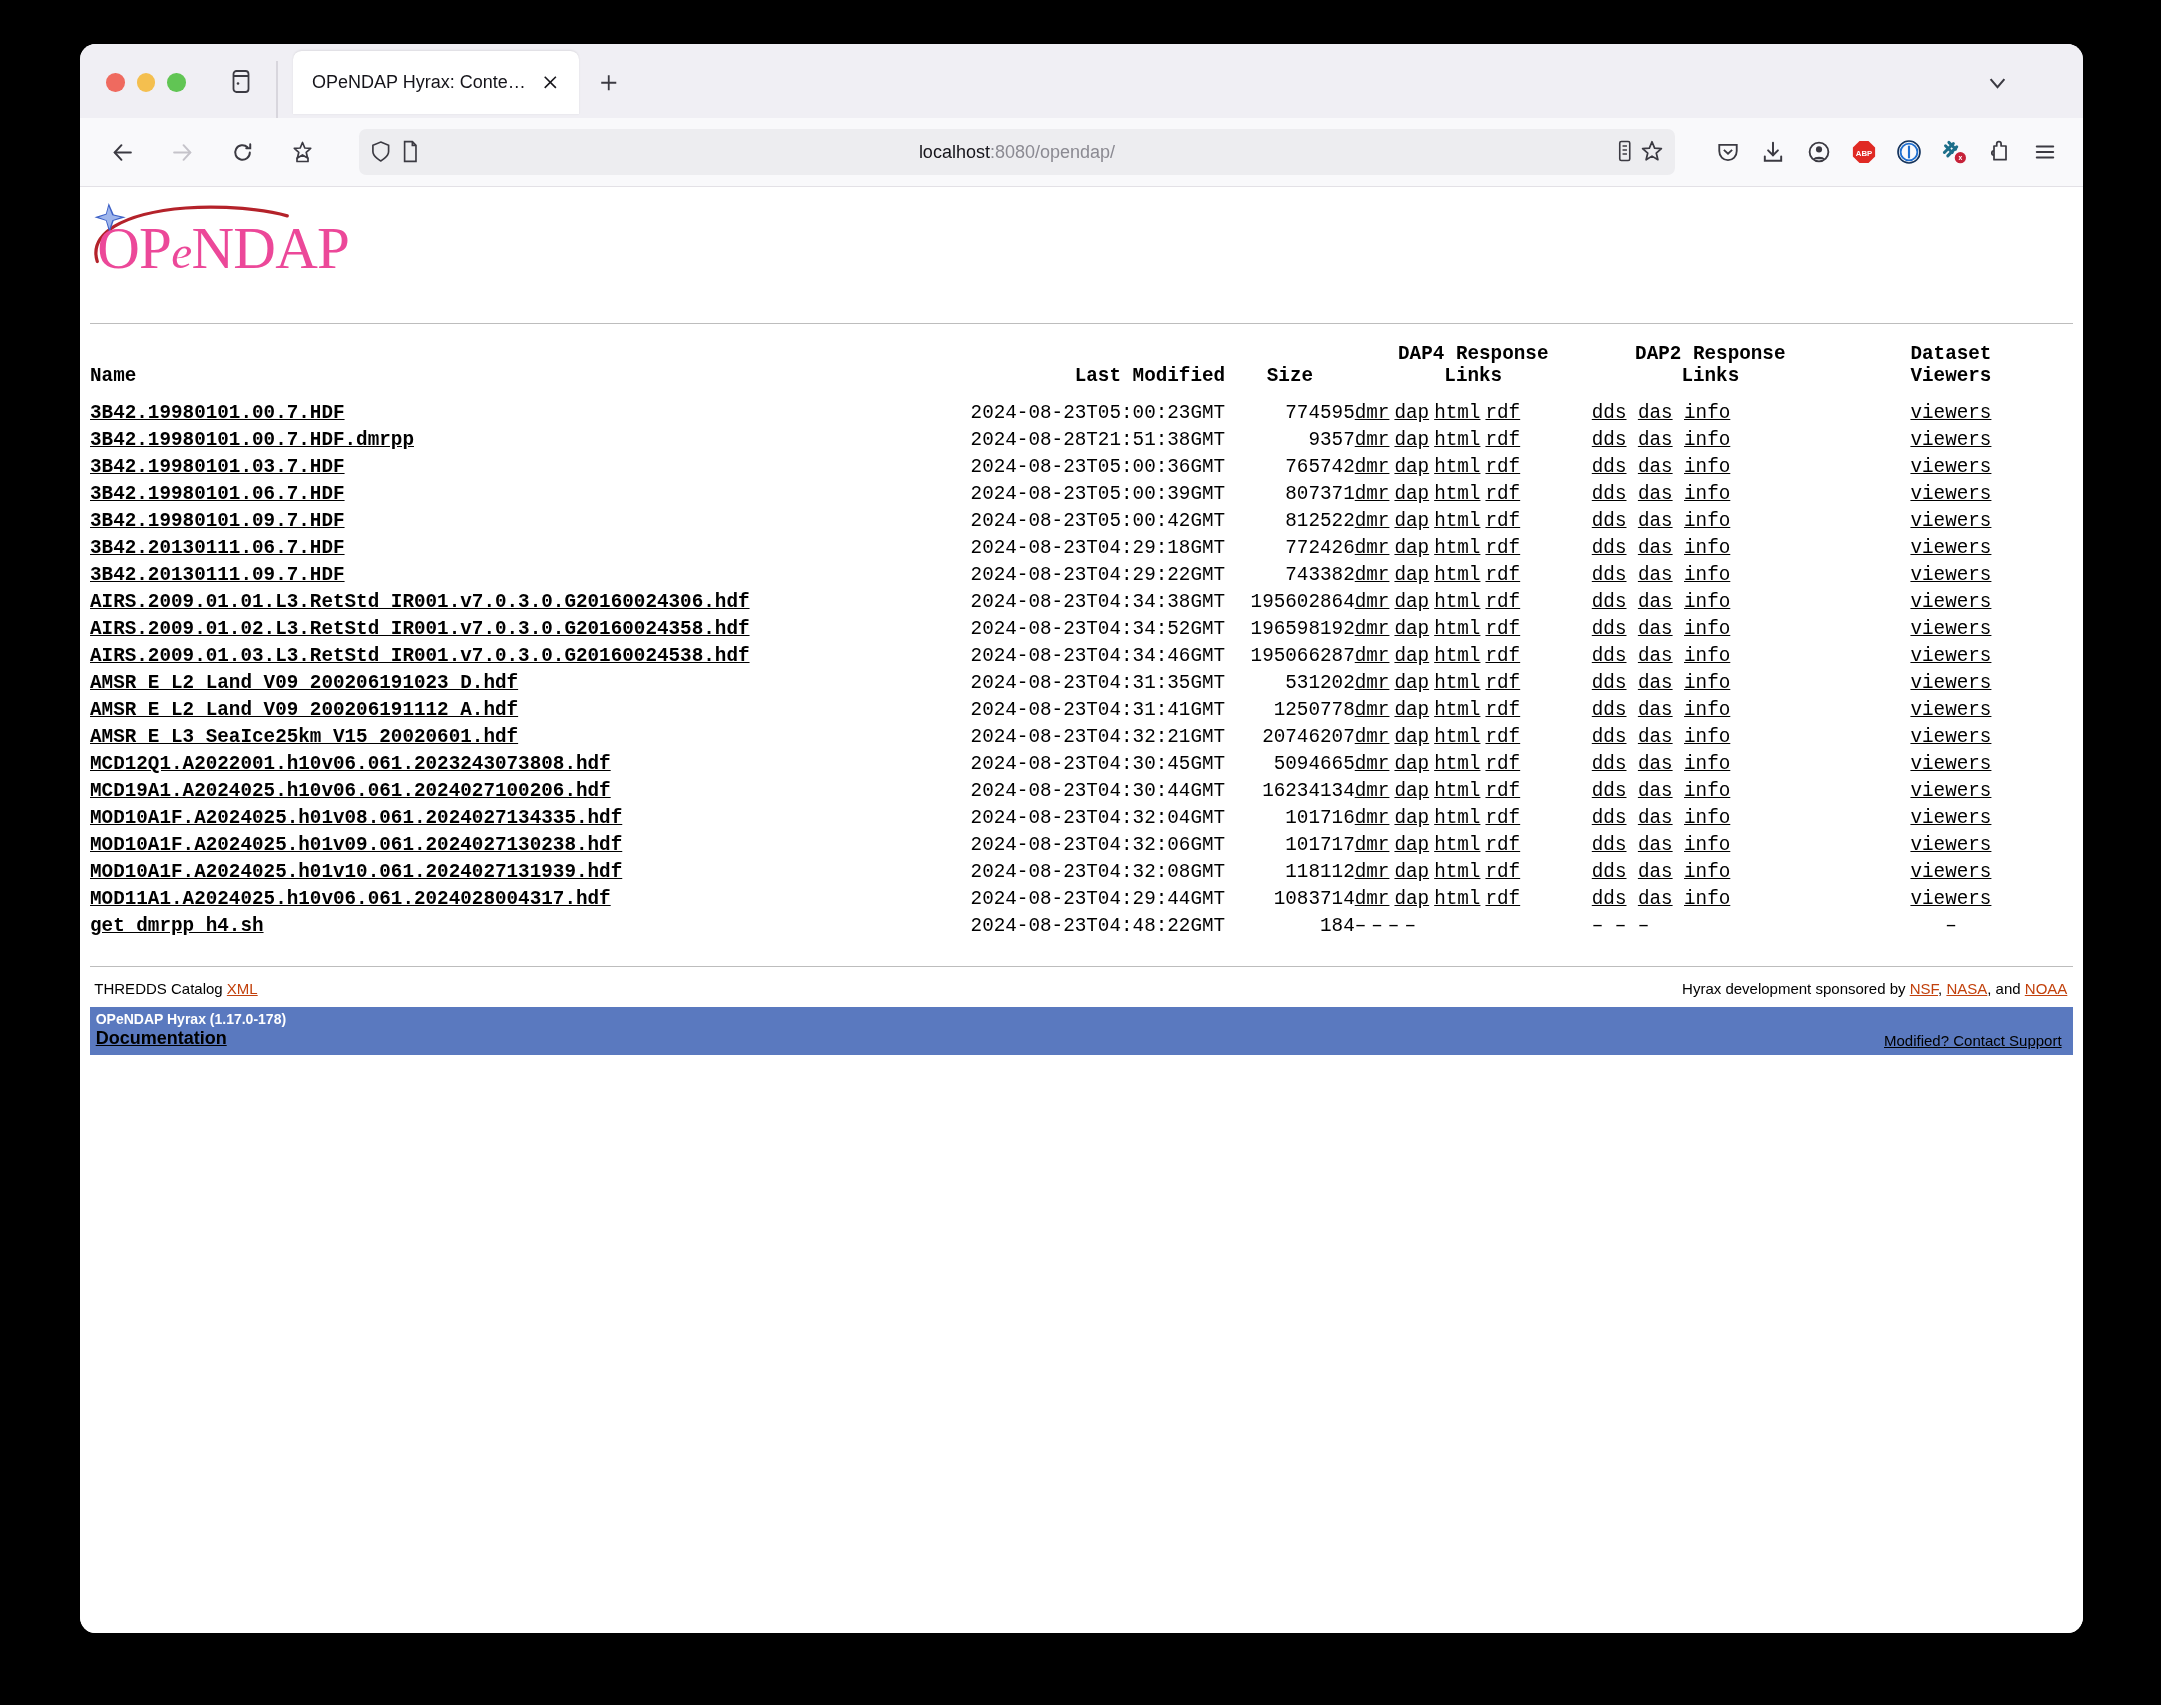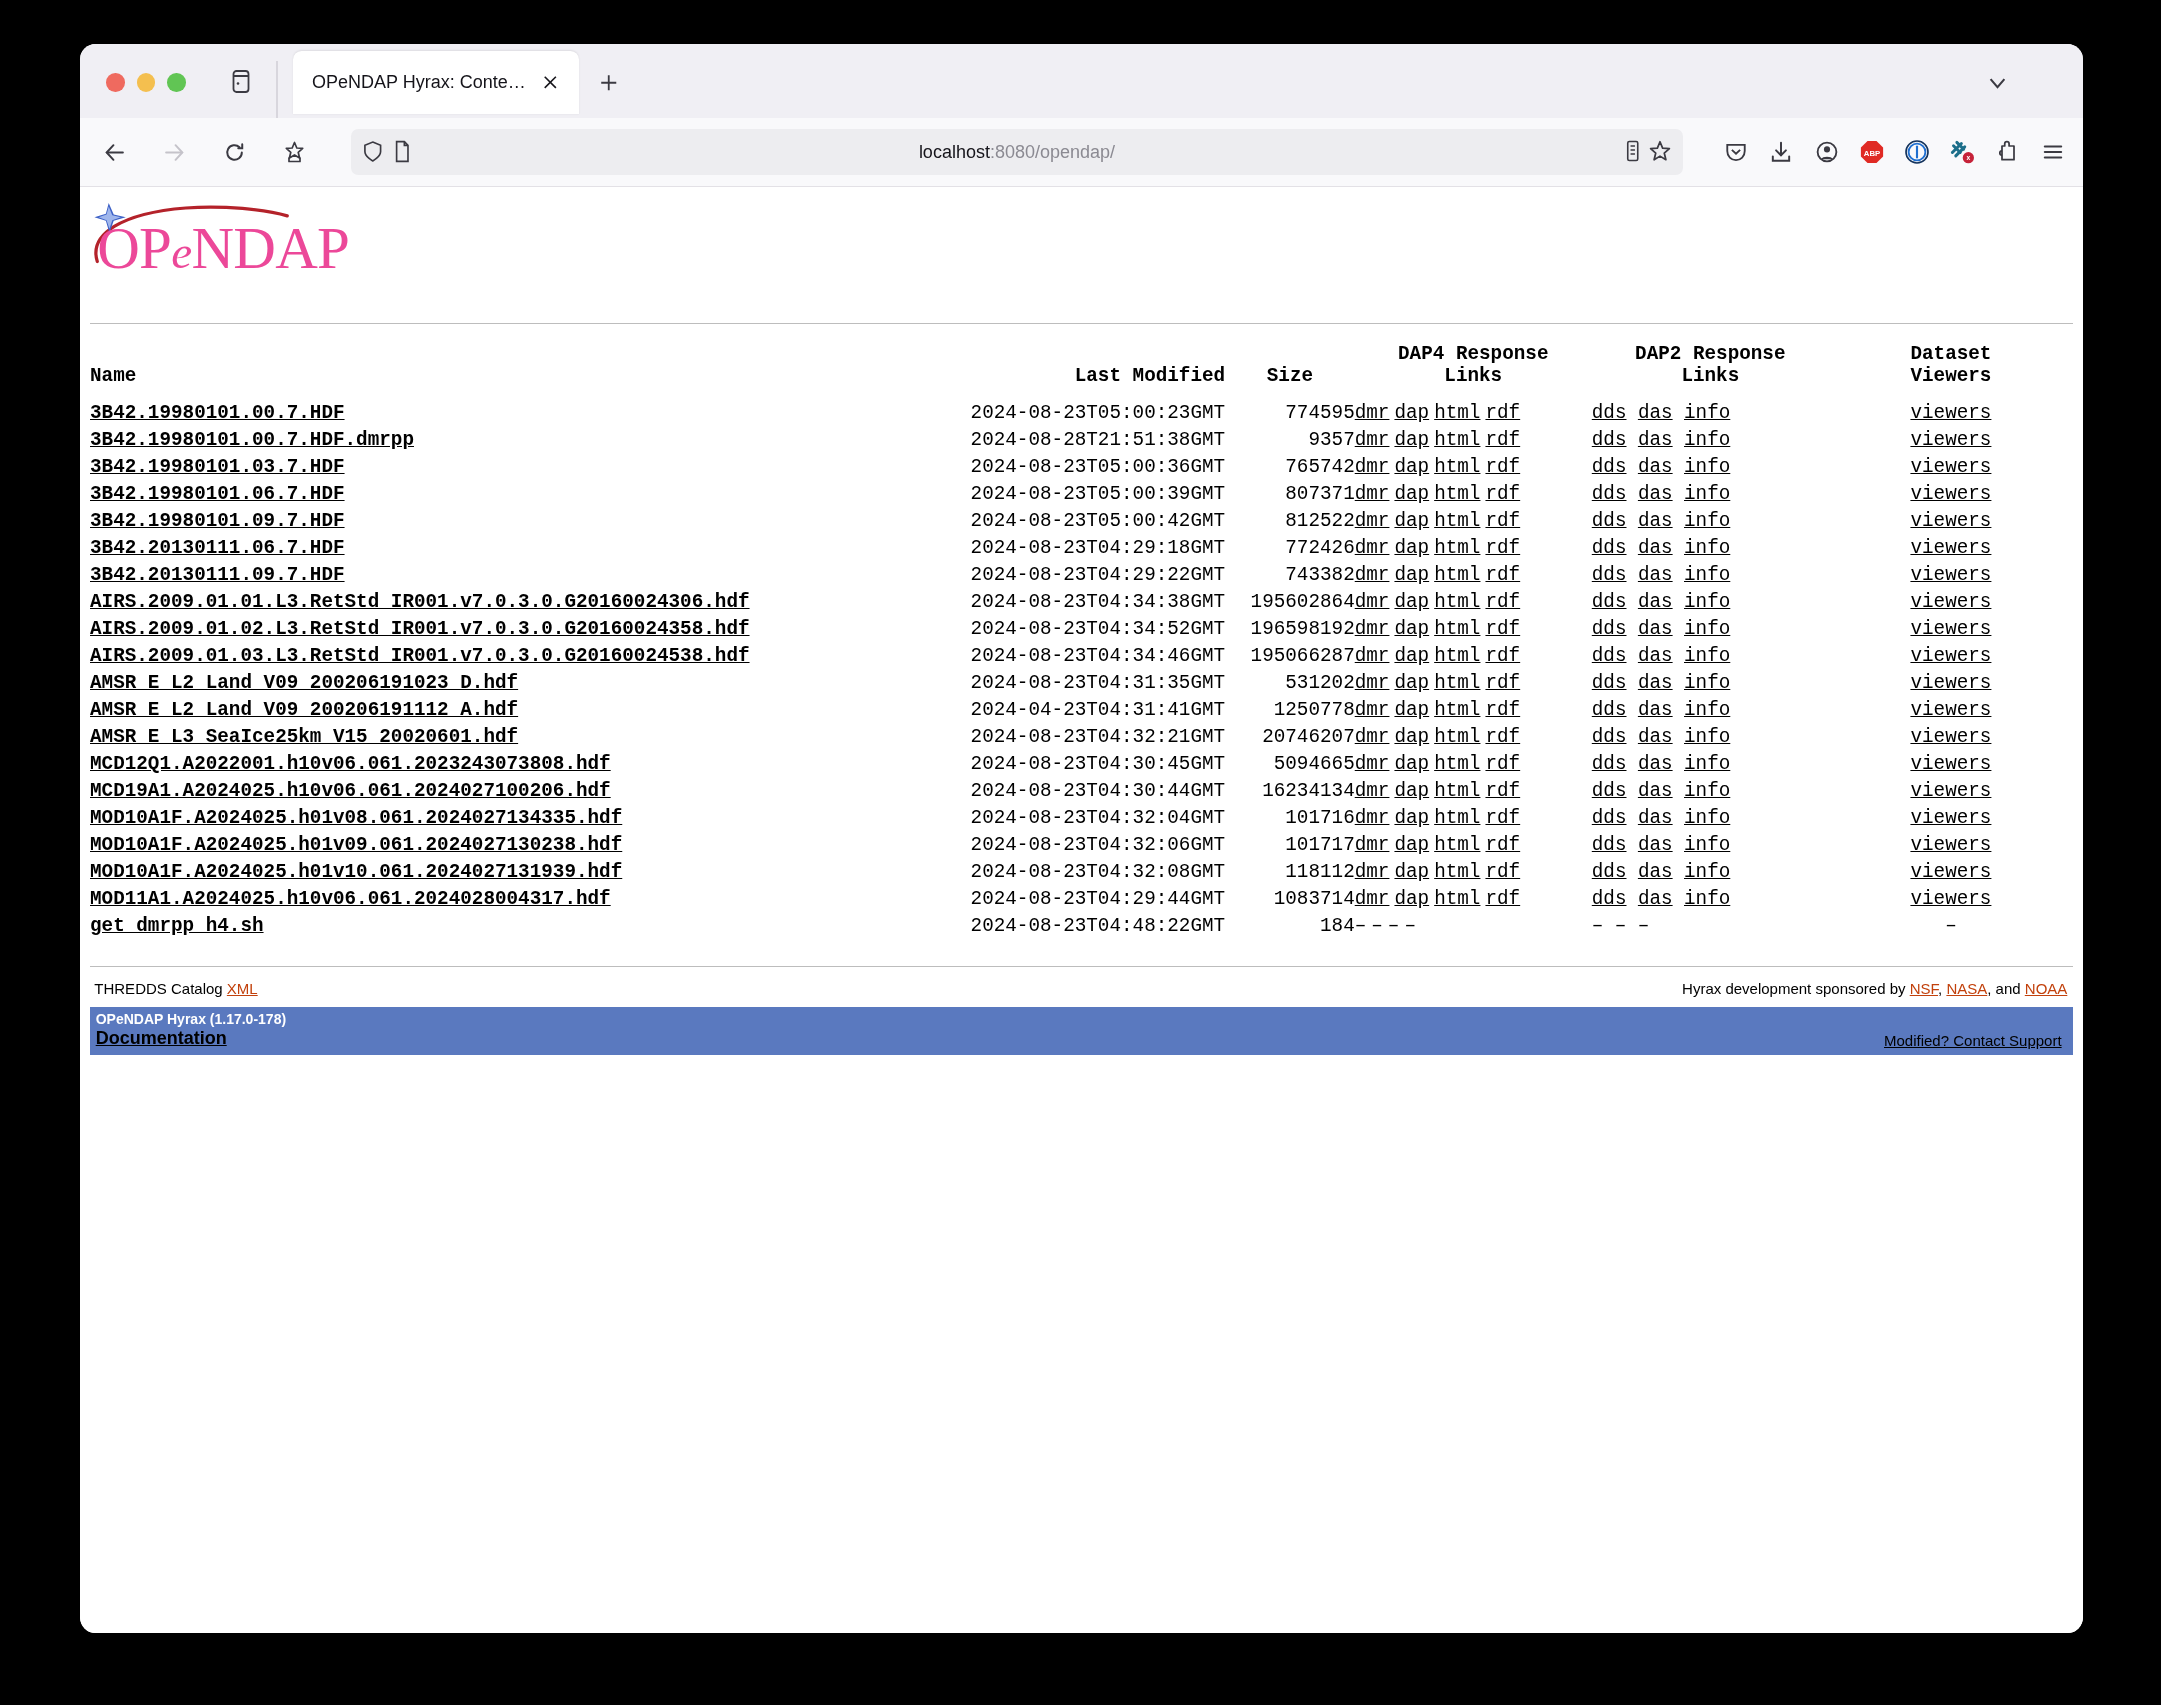--- a/index.html
+++ b/index.html
@@ -75,21 +75,21 @@
     width: 33px; height: 33px;
     display:flex;align-items:center;justify-content:center;
   }
 
   
   #navbar {
     height: 69px;
     background: #f9f9fb;
     border-bottom: 0.7px solid #e3e1e6;
     display: flex; align-items: center;
-    padding: 0 12px;
+    padding: 0 20px;
     gap: 16px;
   }
   .navbtn {
     width: 44px; height: 44px; border-radius: 5.7px;
     display: flex; align-items: center; justify-content: center;
     flex: 0 0 auto;
   }
   #urlbar {
     flex: 1;
     margin: 0 18.6px;
@@ -505,21 +505,21 @@
           <tr>
             <td class="c-name"><a class="flink" href="#">AMSR_E_L2_Land_V09_200206191023_D.hdf</a></td>
             <td class="c-mod">2024-08-23T04:31:35GMT</td>
             <td class="c-size">531202</td>
             <td class="c-dap4 lnkgroup"><span><a class="rlink" href="#">dmr</a></span><span><a class="rlink" href="#">dap</a></span><span><a class="rlink" href="#">html</a></span><span><a class="rlink" href="#">rdf</a></span></td>
             <td class="c-dap2 lnkgroup2"><span><a class="rlink" href="#">dds</a></span><span><a class="rlink" href="#">das</a></span><span><a class="rlink" href="#">info</a></span></td>
             <td class="c-view lnkgroup"><span><a class="rlink" href="#">viewers</a></span></td>
           </tr>
           <tr>
             <td class="c-name"><a class="flink" href="#">AMSR_E_L2_Land_V09_200206191112_A.hdf</a></td>
-            <td class="c-mod">2024-04-23T04:31:41GMT</td>
+            <td class="c-mod">2024-08-23T04:31:41GMT</td>
             <td class="c-size">1250778</td>
             <td class="c-dap4 lnkgroup"><span><a class="rlink" href="#">dmr</a></span><span><a class="rlink" href="#">dap</a></span><span><a class="rlink" href="#">html</a></span><span><a class="rlink" href="#">rdf</a></span></td>
             <td class="c-dap2 lnkgroup2"><span><a class="rlink" href="#">dds</a></span><span><a class="rlink" href="#">das</a></span><span><a class="rlink" href="#">info</a></span></td>
             <td class="c-view lnkgroup"><span><a class="rlink" href="#">viewers</a></span></td>
           </tr>
           <tr>
             <td class="c-name"><a class="flink" href="#">AMSR_E_L3_SeaIce25km_V15_20020601.hdf</a></td>
             <td class="c-mod">2024-08-23T04:32:21GMT</td>
             <td class="c-size">20746207</td>
             <td class="c-dap4 lnkgroup"><span><a class="rlink" href="#">dmr</a></span><span><a class="rlink" href="#">dap</a></span><span><a class="rlink" href="#">html</a></span><span><a class="rlink" href="#">rdf</a></span></td>

